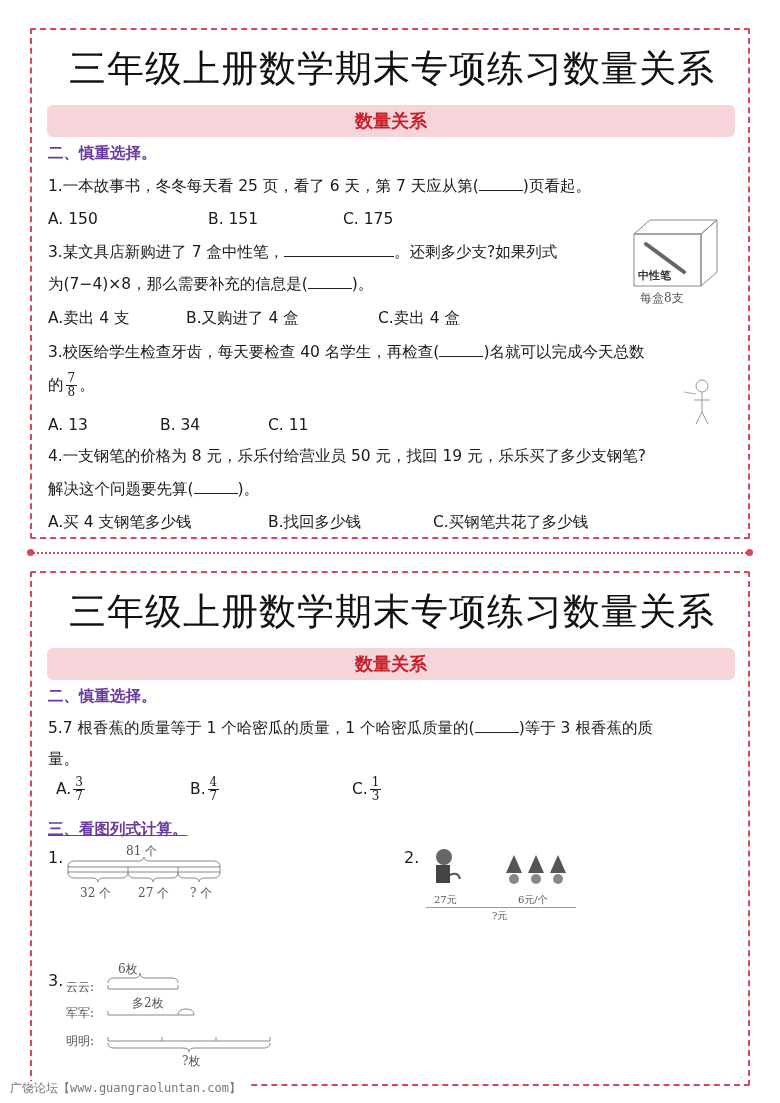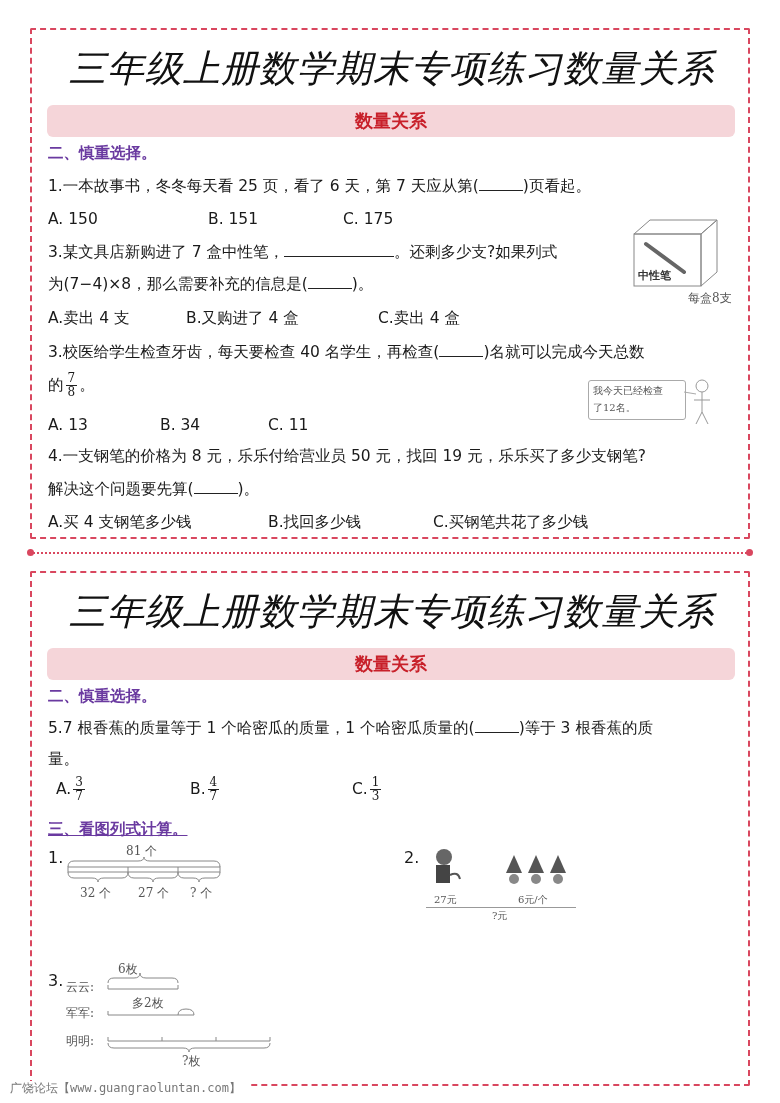--- a/index.html
+++ b/index.html
@@ -6,21 +6,21 @@
   body { width: 780px; height: 1103px; position: relative; overflow: hidden;
          font-family: "DejaVu Sans", "Liberation Sans", sans-serif; color: #1a1a1a; }
   .card { position: absolute; left: 30px; width: 720px; box-sizing: border-box;
           border: 2px dashed #d9475f; border-radius: 2px; }
   .card.top { top: 28px; height: 511px; border-bottom-width: 2px; }
   .card.bottom { top: 571px; height: 515px; }
   .divider { position: absolute; left: 30px; width: 720px; top: 552px; height: 0;
              border-top: 2px dotted #d9475f; }
   .dot { position: absolute; top: 549px; width: 7px; height: 7px; border-radius: 50%; background: #d9475f; }
   .title { position: absolute; left: 0; width: 720px; text-align: center;
-           font-family: "DejaVu Sans", sans-serif; font-size: 37px; color: #111; letter-spacing: 1px; font-style: italic; }
+           font-family: "DejaVu Sans", sans-serif; font-size: 37px; color: #111; letter-spacing: 1px; }
   .band { position: absolute; left: 15px; width: 688px; height: 32px; background: #f5d5d9;
           text-align: center; line-height: 32px; font-weight: bold; color: #c8202a; font-size: 18px; border-radius: 6px; }
   .section { position: absolute; left: 16px; font-size: 15.5px; font-weight: bold; color: #6a3aa0; }
   .line { position: absolute; left: 16px; font-size: 15.5px; color: #1a1a1a; white-space: nowrap; }
   .opt { position: absolute; font-size: 15.5px; color: #1a1a1a; white-space: nowrap; }
   .blank { display: inline-block; border-bottom: 1px solid #222; width: 44px; height: 14px; vertical-align: baseline; }
   .blank.long { width: 110px; }
   .frac { display: inline-flex; flex-direction: column; align-items: center; vertical-align: middle;
           font-family: "DejaVu Serif", serif; font-size: 12px; line-height: 13px; margin: 0 2px; }
   .frac .n { border-bottom: 1px solid #222; padding: 0 2px; }
@@ -56,41 +56,37 @@
   <div class="opt" style="left:346px; top:278px;">C.卖出 4 盒</div>
 
   <div class="illus" style="left:590px; top:182px; width:110px; height:100px;">
     <svg width="110" height="100" viewBox="0 0 110 100">
       <polygon points="12,22 28,8 95,8 79,22" fill="none" stroke="#888" stroke-width="1"></polygon>
       <rect x="12" y="22" width="67" height="52" fill="none" stroke="#888" stroke-width="1"></rect>
       <polygon points="79,22 95,8 95,60 79,74" fill="none" stroke="#888" stroke-width="1"></polygon>
       <line x1="24" y1="32" x2="62" y2="60" stroke="#666" stroke-width="4" stroke-linecap="round"></line>
     </svg>
     <div style="position:absolute; left:16px; top:56px; font-size:11px; font-weight:bold; color:#333;">中性笔</div>
-    <div class="small" style="position:absolute; left:18px; top:78px;margin-left:48px;">每盒8支</div>
+    <div class="small" style="position:absolute; left:18px; top:78px;">每盒8支</div>
   </div>
 
   <div class="line" style="top:312px;">
     <span>3.校医给学生检查牙齿，每天要检查 40 名学生，再检查(</span><span class="blank"></span><span>)名就可以完成今天总数</span>
   </div>
   <div class="line" style="top:342px;">
     <span>的</span><span class="frac">
         <span class="n">7</span>
         <span>8</span>
       </span><span>。</span>
   </div>
   <div class="opt" style="left:16px; top:386px;">A.  13</div>
   <div class="opt" style="left:128px; top:386px;">B.  34</div>
   <div class="opt" style="left:236px; top:386px;">C.  11</div>
 
   <div class="illus" style="left:556px; top:348px; width:130px; height:50px;">
-    <div style="position:absolute; left:0; top:2px; width:96px; height:38px; border:1px solid #aaa; border-radius:3px;">
-      <div class="small" style="position:absolute; left:4px; top:3px; font-size:10px;">我今天已经检查</div>
-      <div class="small" style="position:absolute; left:4px; top:20px; font-size:10px;">了12名。</div>
-    </div>
     <svg style="position:absolute; left:96px; top:0;" width="30" height="48">
       <circle cx="18" cy="8" r="6" fill="none" stroke="#999"></circle>
       <line x1="18" y1="14" x2="18" y2="34" stroke="#999"></line>
       <line x1="10" y1="22" x2="26" y2="22" stroke="#999"></line>
       <line x1="18" y1="34" x2="12" y2="46" stroke="#999"></line>
       <line x1="18" y1="34" x2="24" y2="46" stroke="#999"></line>
       <line x1="0" y1="14" x2="12" y2="16" stroke="#aaa"></line>
     </svg>
   </div>
 

